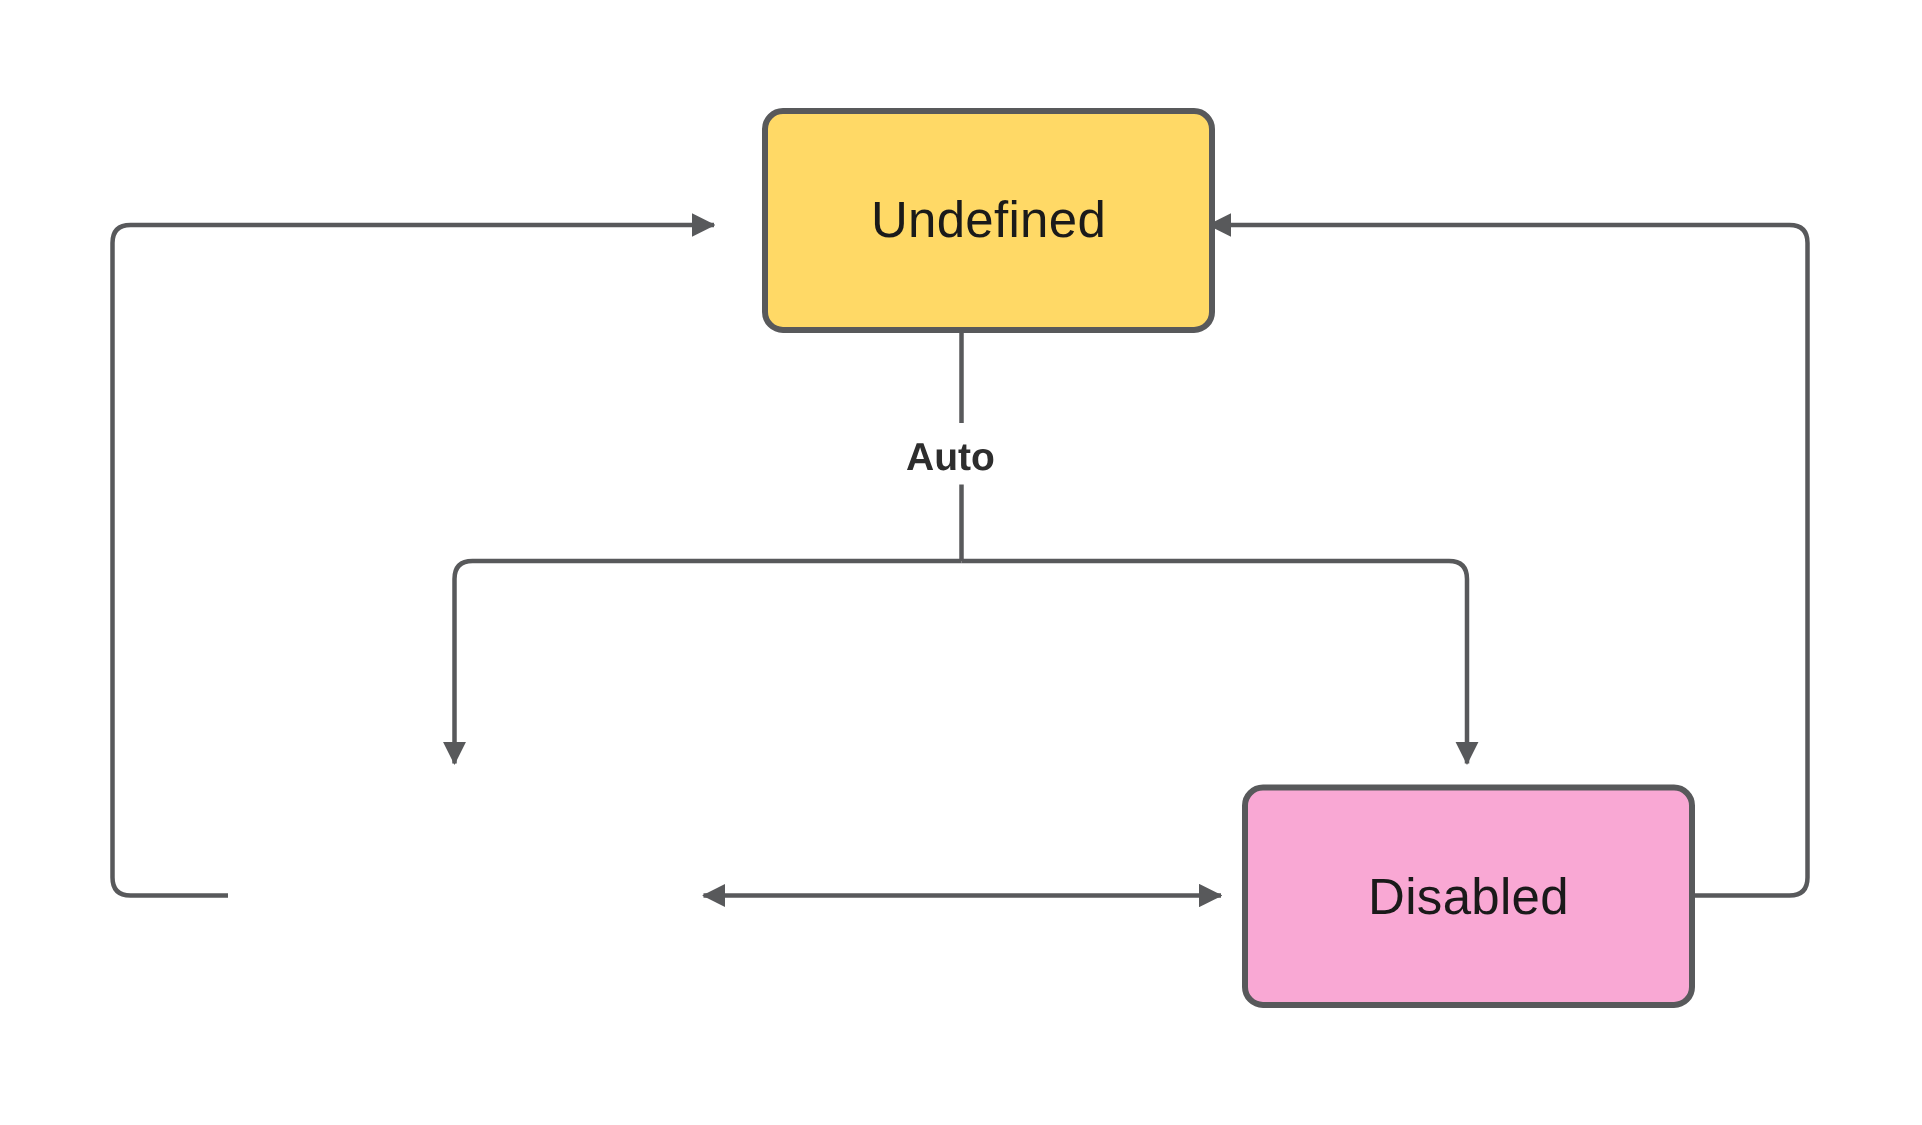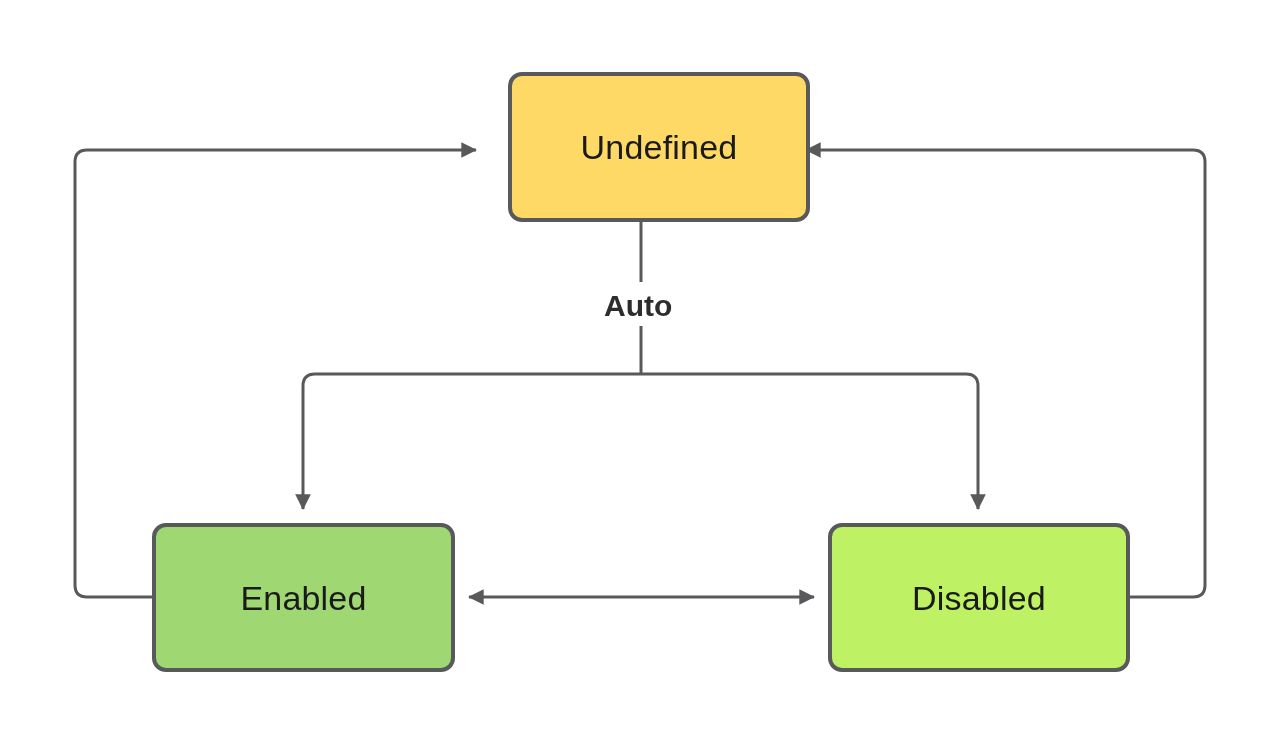--- a/index.html
+++ b/index.html
@@ -59,21 +59,21 @@
   }
   #node-disabled {
     left: 828px;
     top: 523px;
     width: 302px;
     height: 149px;
   }
   .edge-label {
     position: absolute;
     font-family: "Liberation Sans", sans-serif;
-    font-size: 30px;
+    font-size: 26px;
     font-weight: bold;
     color: #2d2d2d;
     background: #ffffff;
     padding: 3px 8px;
     white-space: nowrap;
     z-index: 3;
     user-select: none;
   }
   #label-auto {
     left: 596px;
@@ -110,23 +110,20 @@
       <path d="M 152 597 L 87 597 Q 75 597 75 585 L 75 162 Q 75 150 87 150 L 476 150" marker-end="url(#arrowhead)"></path>
 
       <path d="M 1130 597 L 1193 597 Q 1205 597 1205 585 L 1205 162 Q 1205 150 1193 150 L 806 150" marker-end="url(#arrowhead)"></path>
     </g>
   </svg>
 
   <div class="node" id="node-undefined" style="background:#FFD966;">
     <span class="node-label">Undefined</span>
   </div>
 
-  <div class="node" id="node-enabled" style="background:#9FD773;">
-    <span class="node-label">Enabled</span>
-  </div>
 
-  <div class="node" id="node-disabled" style="background:#bef264;">
+  <div class="node" id="node-disabled" style="background:#f9a8d4;">
     <span class="node-label">Disabled</span>
   </div>
 
   <div class="edge-label" id="label-auto">Auto</div>
 
 </div>
 
 </body></html>

